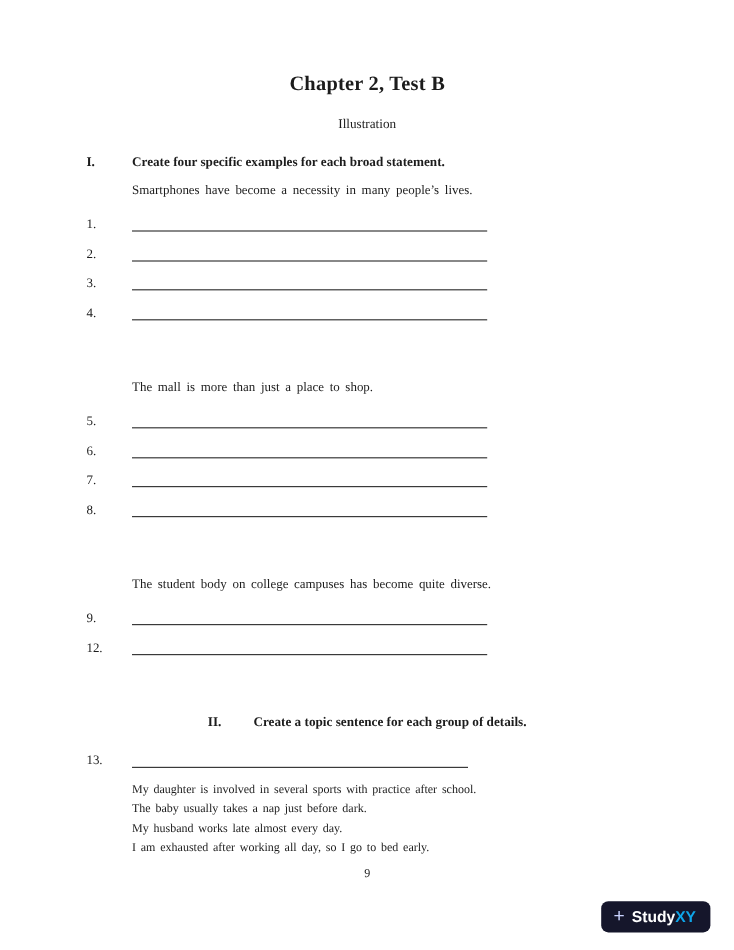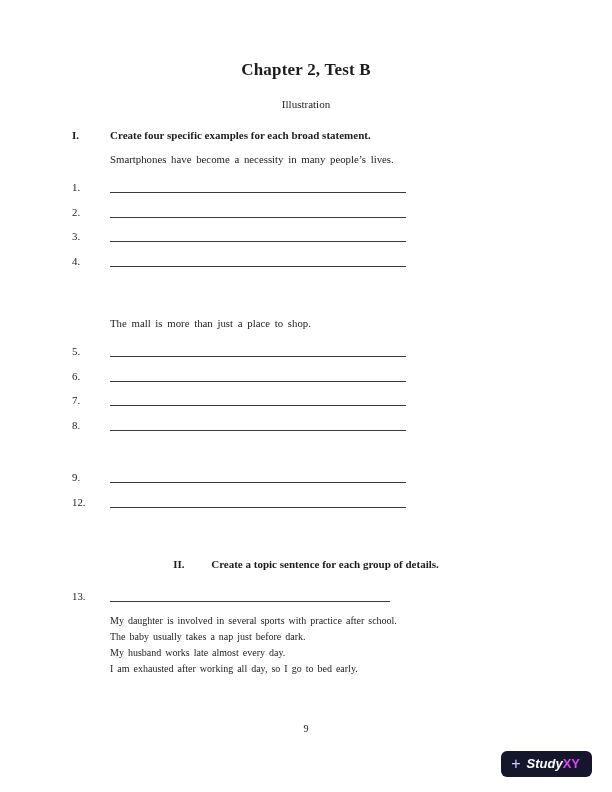--- a/index.html
+++ b/index.html
@@ -91,22 +91,22 @@
     gap: 6px;
     font-family: "Liberation Sans", sans-serif;
   }
   .brand .plus {
     color: #c9d2ff;
     font-size: 16px;
     font-weight: 400;
     line-height: 14px;
   }
   .brand .name { font-size: 13px; font-weight: bold; }
-  .brand .name-a { color: #ffffff; font-style: italic; }
-  .brand .name-b { color: #d946ef; }
+  .brand .name-a { color: #ffffff; }
+  .brand .name-b { color: #0ea5e9; }
 </style>
 </head>
 <body>
 
 <div class="content">
 
   <div class="title">Chapter 2, Test B</div>
   <div class="subtitle">Illustration</div>
 
   <div class="section-heading">
@@ -147,20 +147,21 @@
     <span class="item-num">7.</span>
     <span class="blank"></span>
   </div>
   <div class="item-row">
     <span class="item-num">8.</span>
     <span class="blank"></span>
   </div>
 
   <div class="group-gap"></div>
 
+  <div class="statement">The student body on college campuses has become quite diverse.</div>
   <div class="item-row">
     <span class="item-num">9.</span>
     <span class="blank"></span>
   </div>
   <div class="item-row">
     <span class="item-num">12.</span>
     <span class="blank"></span>
   </div>
 
   <div class="section-gap"></div>

